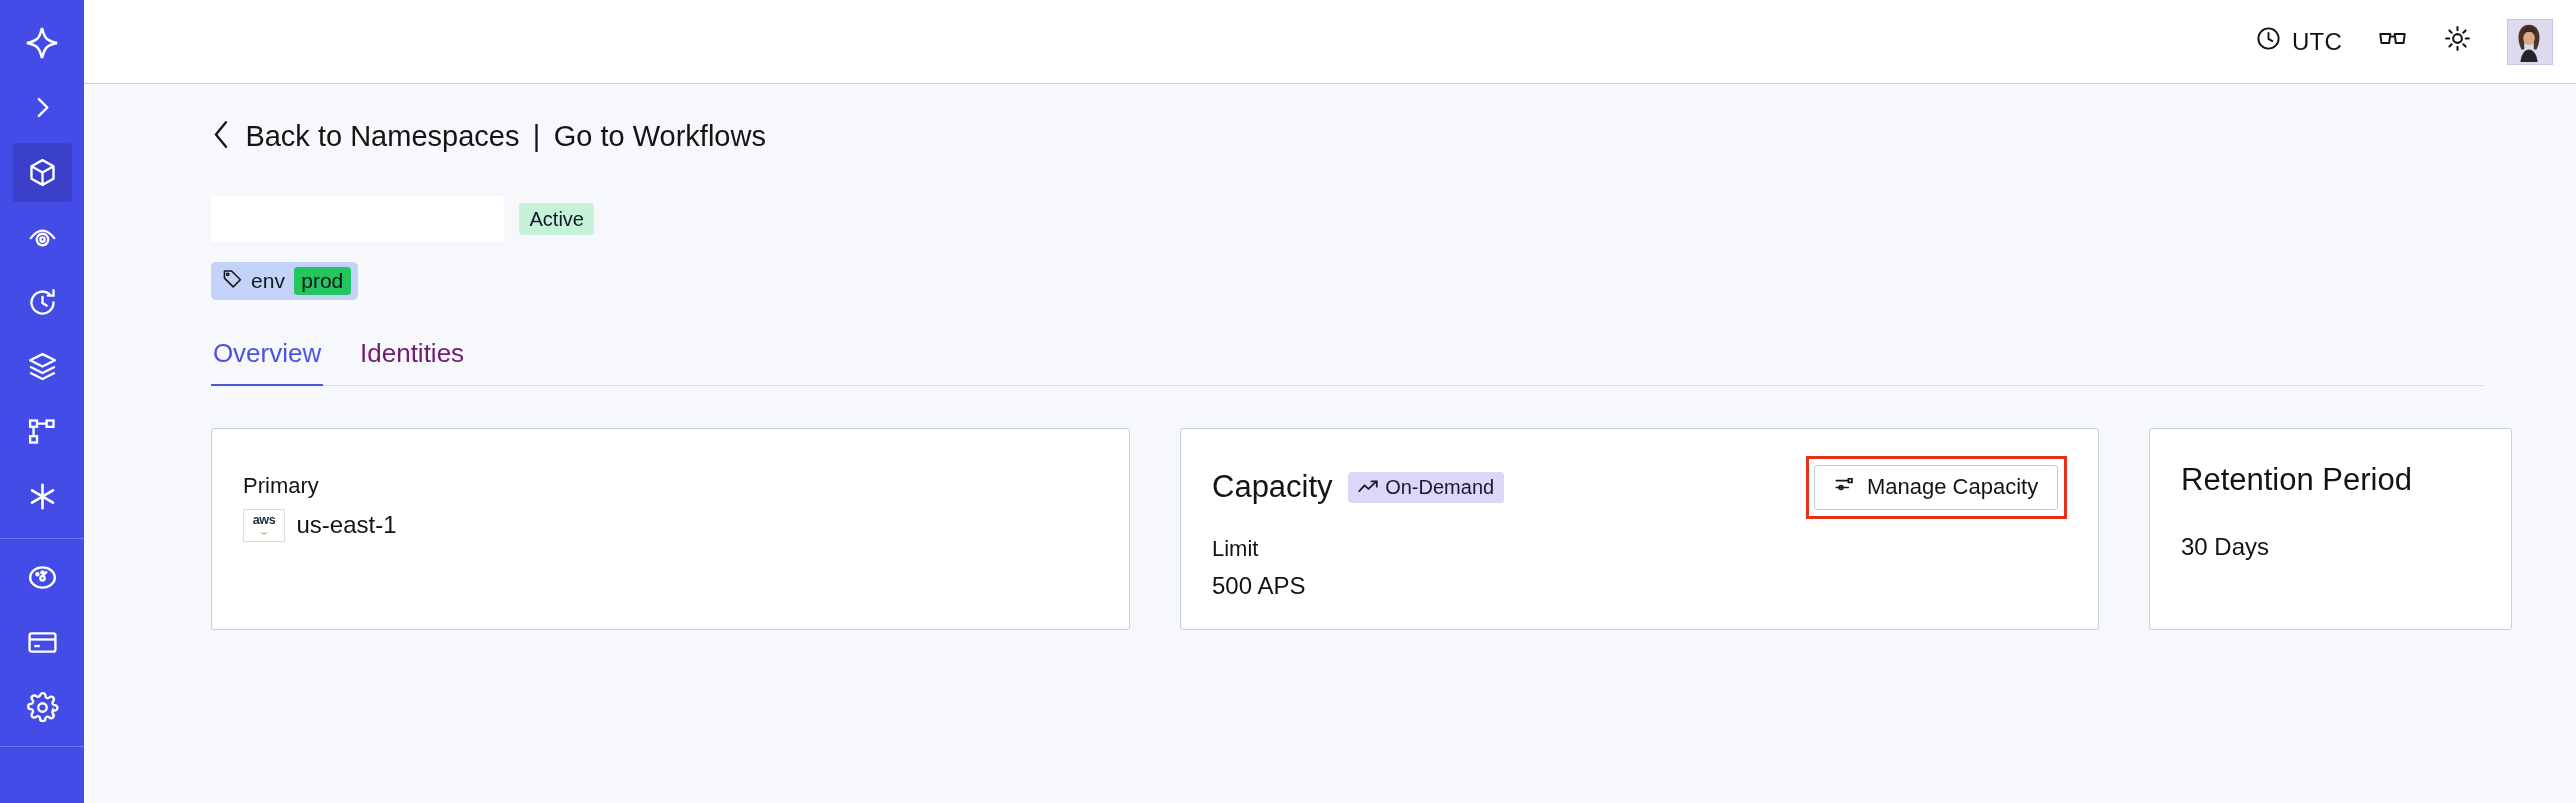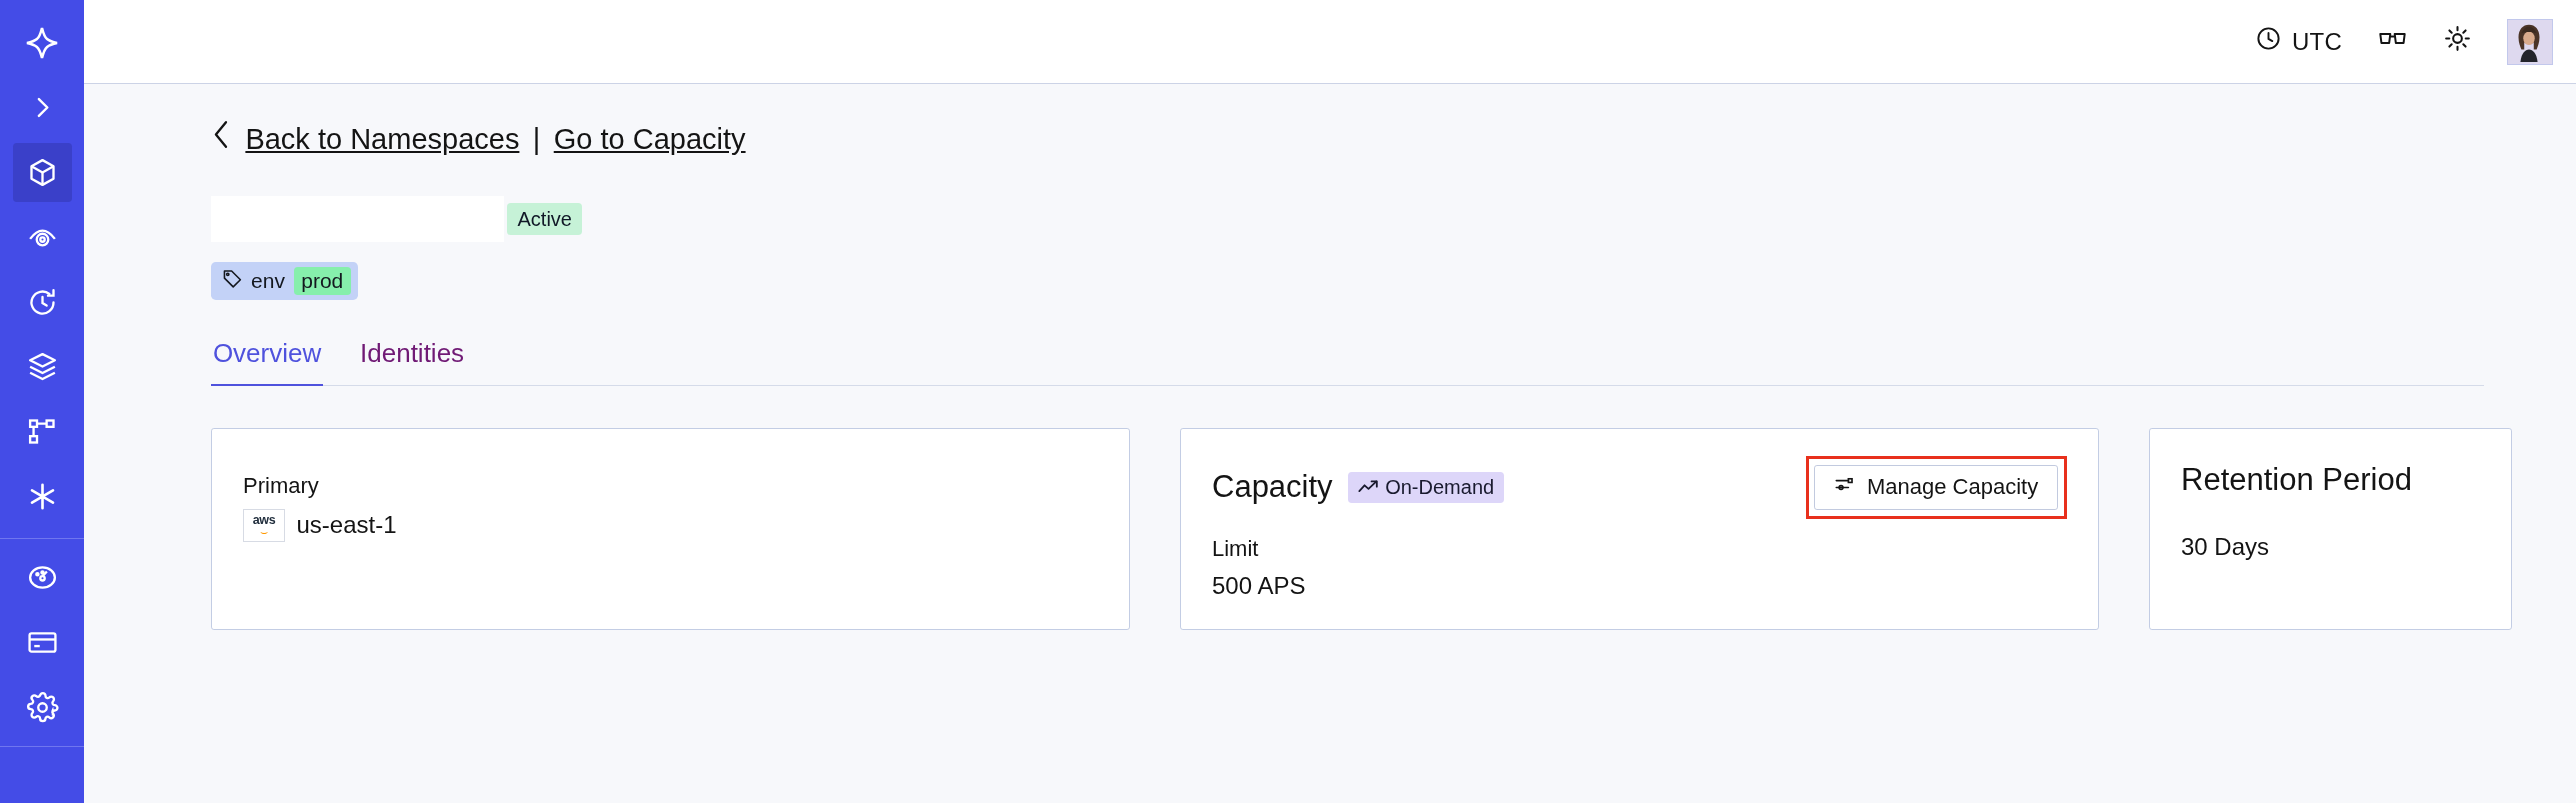--- a/index.html
+++ b/index.html
@@ -61,42 +61,41 @@
 
   .content {
     flex: 1 1 auto;
     background: #f7f8fb;
     padding: 36px 92px 0 127px;
     overflow: hidden;
   }
 
   
   .crumb {
-    display: flex; align-items: flex-end; gap: 13.4px;
+    display: flex; align-items: flex-start; gap: 13.4px;
     font-size: 29px; color: #141414;
     margin-bottom: 35px;
-    text-decoration: underline;
   }
   .crumb .sep { color: #141414; font-weight: 300; }
   .crumb a { color: #141414; text-decoration: none; }
 
   
   .title-row {
     display: flex; align-items: center;
     height: 56px; margin-bottom: 5.8px;
   }
   .ns-name {
     width: 293px; height: 46px;
     background: #ffffff;
     flex: 0 0 auto;
   }
   .badge-active {
     background: #c6f2d7; color: #111827;
     font-size: 20px; padding: 4.8px 10.5px;
-    border-radius: 3.8px; margin-left: 3px;
+    border-radius: 3.8px; margin-left: 15px;
   }
   .title-actions {
     margin-left: auto; display: flex; align-items: center; gap: 13.4px;
   }
   .btn-connect {
     display: flex; align-items: center; gap: 13.4px;
     background: #fff; border: 1px solid #c2cadf;
     border-radius: 2.9px; padding: 11.5px 25px;
     font-size: 26px; color: #141414;
   }
@@ -108,21 +107,21 @@
 
   
   .tag-chip {
     display: inline-flex; align-items: center; gap: 8.6px;
     background: #c3d2f7; border-radius: 4.8px;
     padding: 4.8px 6.7px 4.8px 10.5px;
     font-size: 21px; color: #14181f;
     margin-top: 9.6px;
   }
   .tag-chip .val {
-    background: #86efac; border-radius: 3.8px;
+    background: #22c55e; border-radius: 3.8px;
     padding: 1.9px 7.7px;
   }
 
   
   .tabs {
     display: flex; align-items: flex-end; gap: 35px;
     border-bottom: 1px solid #d5dbe9;
     margin-top: 38px;
   }
   .tab {
@@ -350,21 +349,21 @@
     <div class="content">
 
       <div class="crumb">
         <span>
           <svg width="21" height="29" viewBox="0 0 16 26" fill="none" stroke="#141414" stroke-width="2.1" stroke-linecap="round" stroke-linejoin="round">
             <polyline points="12 2 3 13 12 24"></polyline>
           </svg>
         </span>
         <a href="#">Back to Namespaces</a>
         <span class="sep">|</span>
-        <a href="#">Go to Capacity</a>
+        <a href="#">Go to Workflows</a>
       </div>
 
       <div class="title-row">
         <div class="ns-name"></div>
         <span class="badge-active">Active</span>
 
       </div>
 
       <div>
         <span class="tag-chip">

